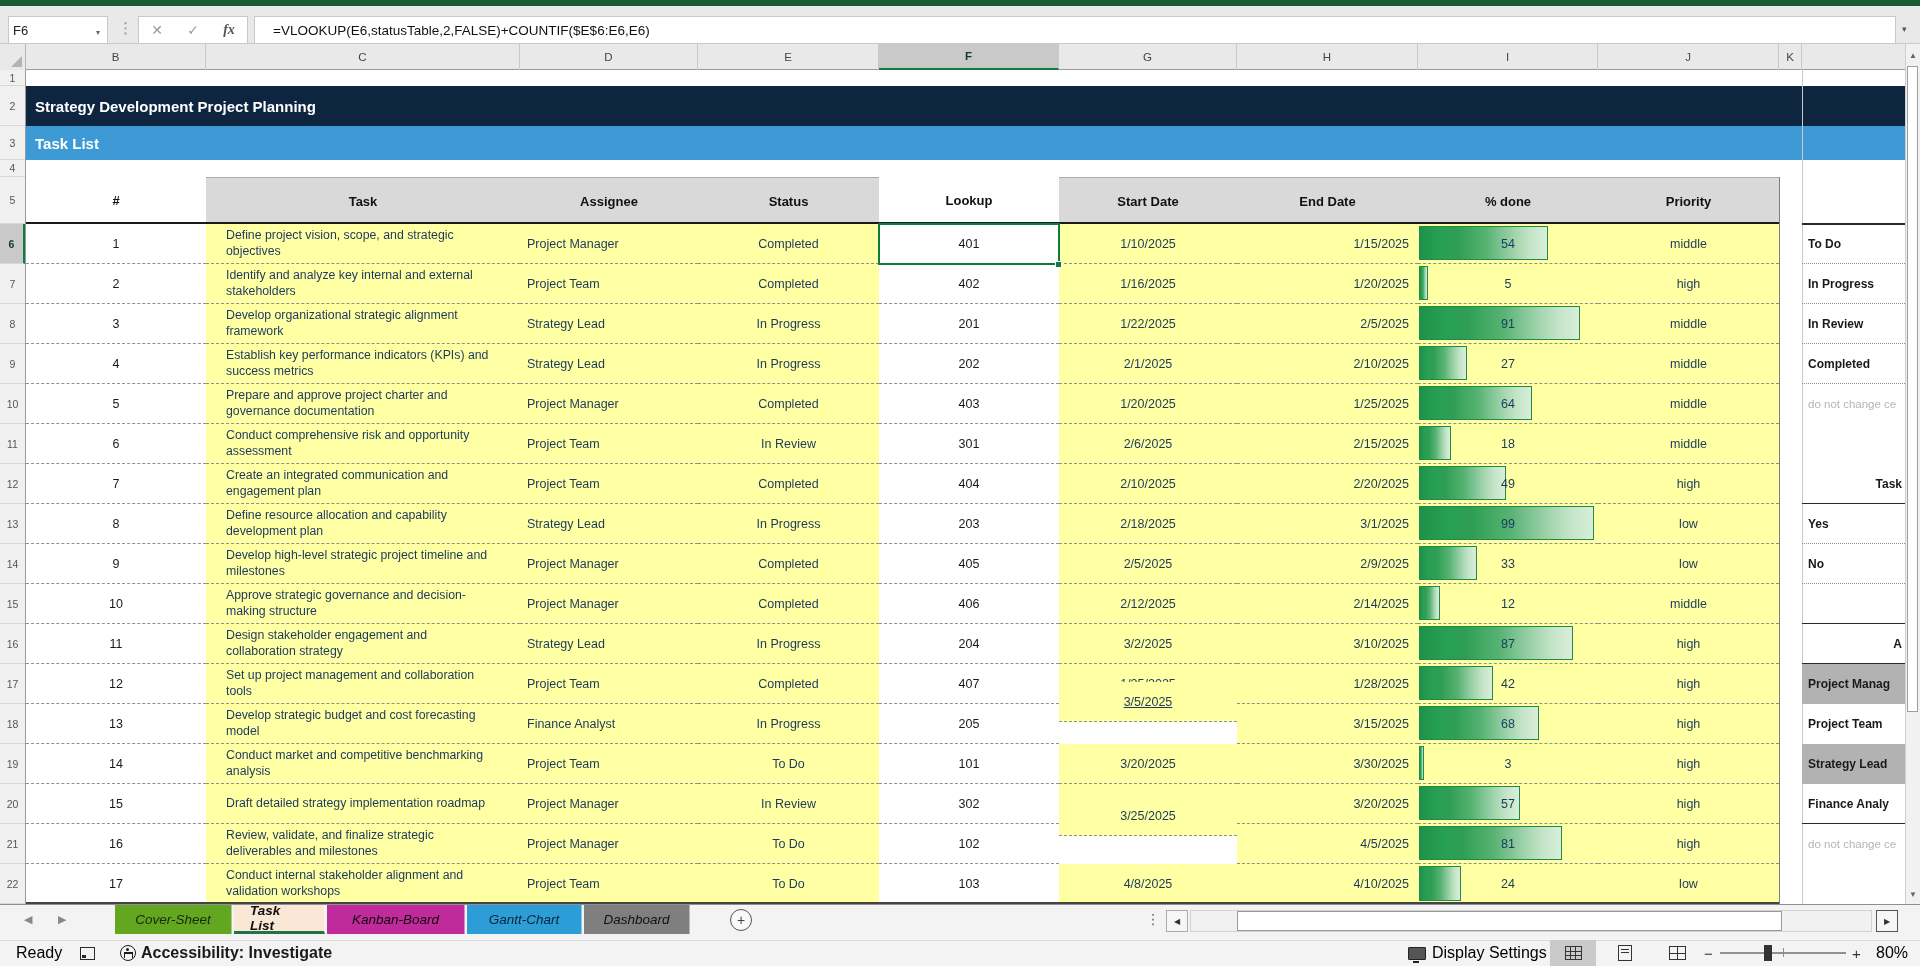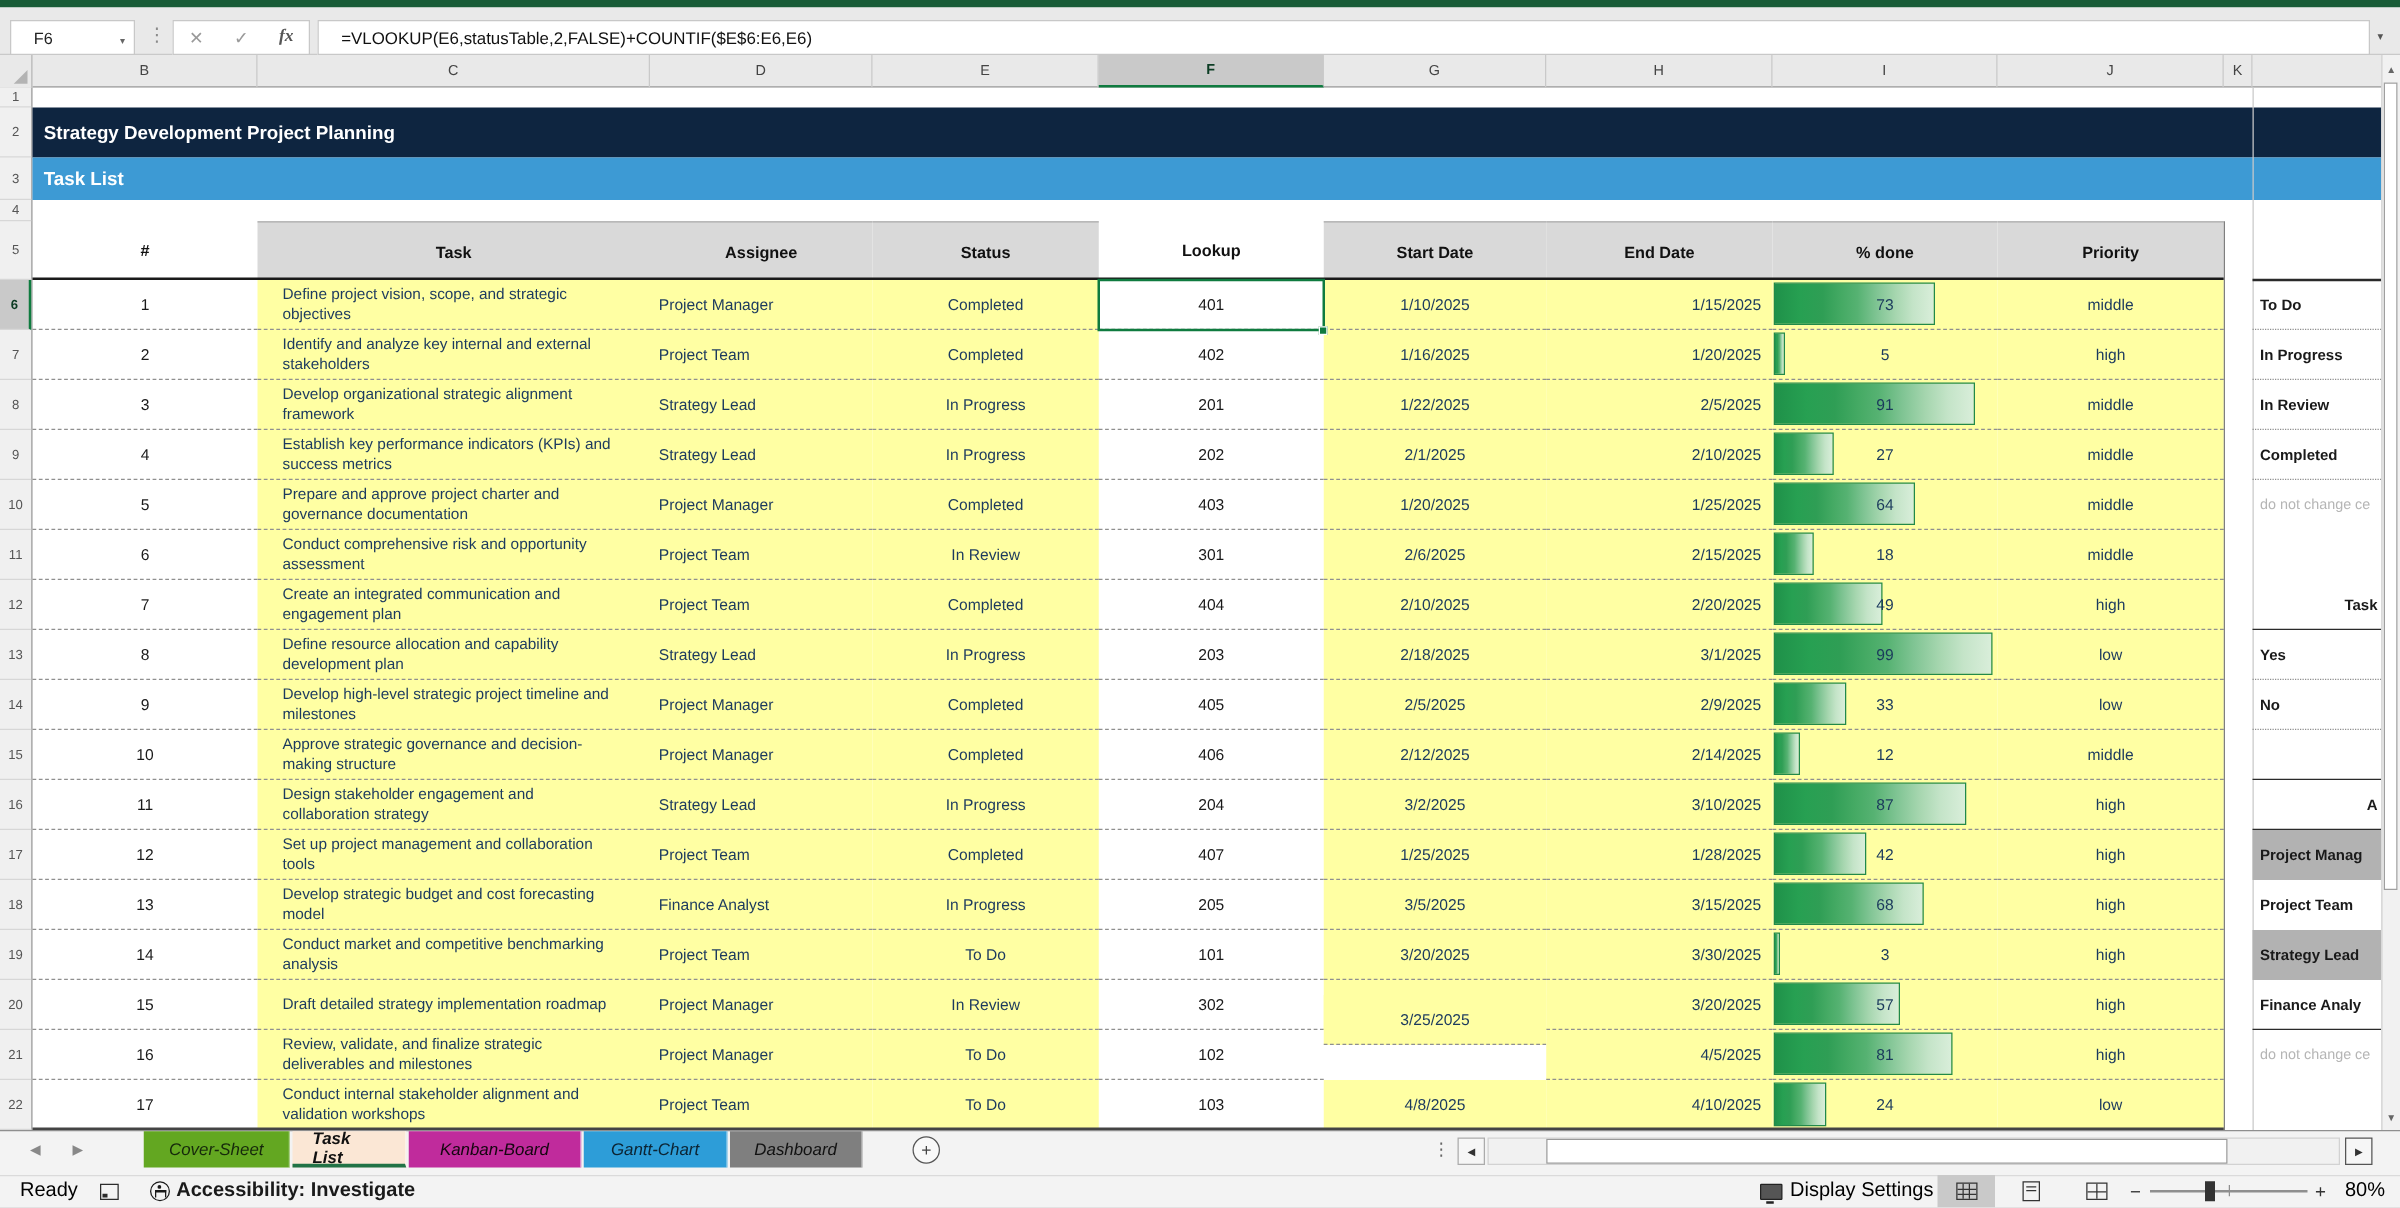--- a/index.html
+++ b/index.html
@@ -3,21 +3,21 @@
 <meta charset="utf-8">
 <style>
   html,body{margin:0;padding:0;background:#c7c7c7;}
   #app{position:relative;width:1920px;height:966px;background:#fff;overflow:hidden;
        font-family:"Liberation Sans",sans-serif;-webkit-font-smoothing:antialiased;}
   .abs{position:absolute;box-sizing:border-box;}
   
   .topstrip{left:0;top:0;width:1920px;height:6px;background:var(--excel-green,#185c37);}
   .fbar{left:0;top:6px;width:1920px;height:38px;background:#e9e9e9;border-bottom:1px solid #c9c9c9;}
   .namebox{left:8px;top:10px;width:100px;height:28px;background:#fff;border:1px solid #c8c8c8;
-           display:flex;align-items:center;padding-left:18px;font-size:13px;color:#222;}
+           display:flex;align-items:center;padding-left:4px;font-size:13px;color:#222;}
   .namebox .dd{position:absolute;right:7px;top:11px;font-size:8px;color:#666;}
   .vdots{left:118px;top:13px;font-size:15px;color:#8a8a8a;letter-spacing:0;}
   .fbtns{left:138px;top:10px;width:110px;height:28px;background:#fff;border:1px solid #c8c8c8;
          display:flex;align-items:center;justify-content:space-around;}
   .fx-x{color:#9a9a9a;font-size:14px;} .fx-ck{color:#9a9a9a;font-size:14px;}
   .fx-fx{color:#555;font-size:14px;font-family:"Liberation Serif",serif;font-style:italic;font-weight:bold;}
   .ftext{left:254px;top:10px;width:1642px;height:28px;background:#fff;border:1px solid #c8c8c8;
          display:flex;align-items:center;padding-left:18px;font-size:13.5px;color:#111;white-space:nowrap;overflow:hidden;}
   .fchev{left:1902px;top:18px;font-size:9px;color:#555;}
   
@@ -186,21 +186,21 @@
       <div class="abs dcell center dark rowsep" style="left: 26px; top: 224px; width: 180px; height: 40px;">1</div>
       <div class="abs dcell yellow taskcell rowsep" style="left: 206px; top: 224px; width: 314px; height: 40px;">Define project vision, scope, and strategic objectives</div>
       <div class="abs dcell yellow namecell rowsep" style="left: 520px; top: 224px; width: 178px; height: 40px;">Project Manager</div>
       <div class="abs dcell yellow center rowsep" style="left: 698px; top: 224px; width: 181px; height: 40px;">Completed</div>
       <div class="abs dcell center dark rowsep" style="left: 879px; top: 224px; width: 180px; height: 40px;">401</div>
       <div class="abs dcell yellow center rowsep" style="left: 1059px; top: 224px; width: 178px; height: 40px;">1/10/2025</div>
       <div class="abs dcell yellow right rowsep" style="left: 1237px; top: 224px; width: 181px; height: 40px;">1/15/2025</div>
       <div class="abs dcell yellow rowsep" style="left: 1418px; top: 224px; width: 180px; height: 40px;">
         <div class="abs barwrap" style="position: absolute;">
           <div class="abs dbar" style="width: 129px;"></div>
-          <div class="abs dnum">73</div>
+          <div class="abs dnum">54</div>
         </div>
       </div>
       <div class="abs dcell yellow center rowsep" style="left: 1598px; top: 224px; width: 181px; height: 40px;">middle</div>
       <div class="abs dcell center dark rowsep" style="left: 26px; top: 264px; width: 180px; height: 40px;">2</div>
       <div class="abs dcell yellow taskcell rowsep" style="left: 206px; top: 264px; width: 314px; height: 40px;">Identify and analyze key internal and external stakeholders</div>
       <div class="abs dcell yellow namecell rowsep" style="left: 520px; top: 264px; width: 178px; height: 40px;">Project Team</div>
       <div class="abs dcell yellow center rowsep" style="left: 698px; top: 264px; width: 181px; height: 40px;">Completed</div>
       <div class="abs dcell center dark rowsep" style="left: 879px; top: 264px; width: 180px; height: 40px;">402</div>
       <div class="abs dcell yellow center rowsep" style="left: 1059px; top: 264px; width: 178px; height: 40px;">1/16/2025</div>
       <div class="abs dcell yellow right rowsep" style="left: 1237px; top: 264px; width: 181px; height: 40px;">1/20/2025</div>
@@ -349,21 +349,21 @@
           <div class="abs dbar" style="width: 74px;"></div>
           <div class="abs dnum">42</div>
         </div>
       </div>
       <div class="abs dcell yellow center rowsep" style="left: 1598px; top: 664px; width: 181px; height: 40px;">high</div>
       <div class="abs dcell center dark rowsep" style="left: 26px; top: 704px; width: 180px; height: 40px;">13</div>
       <div class="abs dcell yellow taskcell rowsep" style="left: 206px; top: 704px; width: 314px; height: 40px;">Develop strategic budget and cost forecasting model</div>
       <div class="abs dcell yellow namecell rowsep" style="left: 520px; top: 704px; width: 178px; height: 40px;">Finance Analyst</div>
       <div class="abs dcell yellow center rowsep" style="left: 698px; top: 704px; width: 181px; height: 40px;">In Progress</div>
       <div class="abs dcell center dark rowsep" style="left: 879px; top: 704px; width: 180px; height: 40px;">205</div>
-      <div class="abs dcell yellow center rowsep" style="left: 1059px; top: 704px; width: 178px; height: 40px;">3/5/2025</div>
+      <div class="abs dcell yellow center rowsep" style="left: 1059px; top: 682px; width: 178px; height: 40px; text-decoration: underline;">3/5/2025</div>
       <div class="abs dcell yellow right rowsep" style="left: 1237px; top: 704px; width: 181px; height: 40px;">3/15/2025</div>
       <div class="abs dcell yellow rowsep" style="left: 1418px; top: 704px; width: 180px; height: 40px;">
         <div class="abs barwrap" style="position: absolute;">
           <div class="abs dbar" style="width: 120px;"></div>
           <div class="abs dnum">68</div>
         </div>
       </div>
       <div class="abs dcell yellow center rowsep" style="left: 1598px; top: 704px; width: 181px; height: 40px;">high</div>
       <div class="abs dcell center dark rowsep" style="left: 26px; top: 744px; width: 180px; height: 40px;">14</div>
       <div class="abs dcell yellow taskcell rowsep" style="left: 206px; top: 744px; width: 314px; height: 40px;">Conduct market and competitive benchmarking analysis</div>

